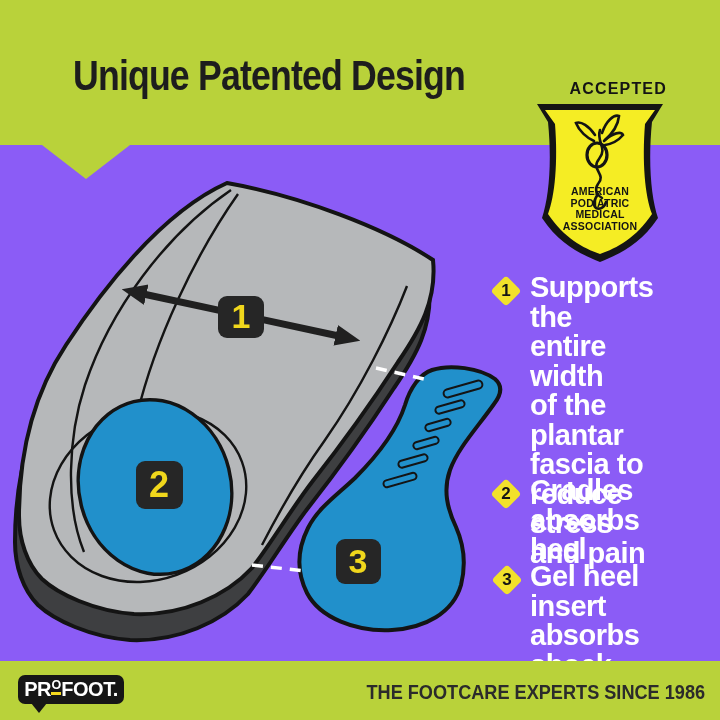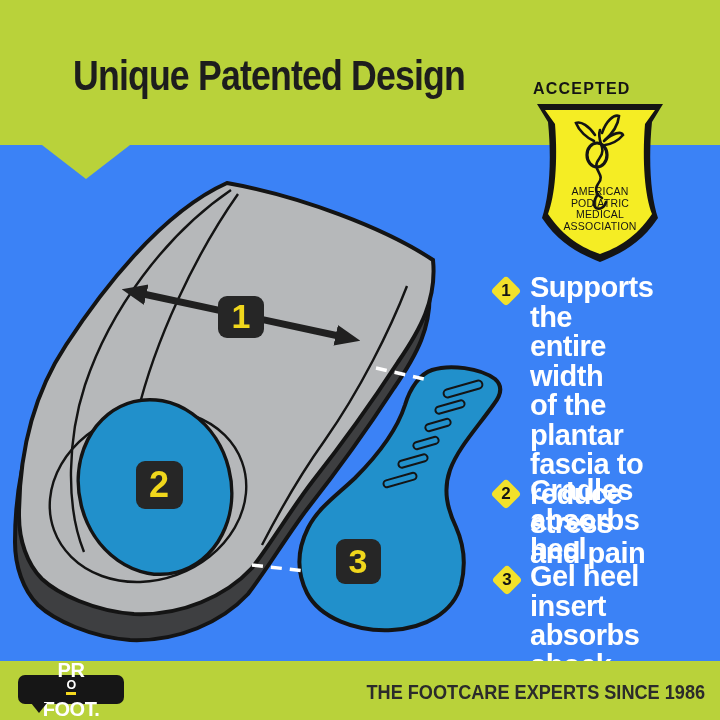--- a/index.html
+++ b/index.html
@@ -1,44 +1,44 @@
 <!DOCTYPE html>
 <html><head>
 <meta charset="utf-8">
 <style>
   html,body{margin:0;padding:0;background:#0c0c0c;}
   *{box-sizing:border-box;}
   .canvas{
     position:relative;width:720px;height:720px;overflow:hidden;
-    background:#3b82f6;
+    background:#8b5cf6;
     font-family:"Liberation Sans","DejaVu Sans",sans-serif;
   }
   
   .header{position:absolute;left:0;top:0;width:720px;height:145px;background:#b9d23a;}
   .header-notch{
     position:absolute;left:42px;top:145px;width:0;height:0;
     border-left:44px solid transparent;border-right:44px solid transparent;
     border-top:34px solid #b9d23a;
   }
   .page-title{
     position:absolute;left:73px;top:52px;
     font-size:42px;font-weight:bold;color:#1d1d1d;letter-spacing:-1px;
     transform:scaleX(.85);transform-origin:left top;white-space:nowrap;
   }
   
   .apma{position:absolute;left:533px;top:80px;width:134px;z-index:6;}
   .accepted{
-    text-align:left;font-size:16px;font-weight:900;color:#141414;
+    text-align:right;font-size:16px;font-weight:900;color:#141414;
     letter-spacing:1.2px;height:22px;
   }
   .shield-wrap{position:relative;width:132px;height:162px;margin:0 auto;}
   .shield-wrap svg{position:absolute;left:0;top:0;}
   .org-text{
     position:absolute;left:0;top:84px;width:132px;text-align:center;
-    font-size:10.5px;font-weight:400;line-height:11.5px;color:#141414;
+    font-size:10.5px;font-weight:700;line-height:11.5px;color:#141414;
     white-space:pre-line;letter-spacing:.2px;
   }
   
   .diagram{position:absolute;left:0;top:150px;width:510px;height:510px;}
   .diagram svg text{font-family:"Liberation Sans","DejaVu Sans",sans-serif;}
   
   .benefit{position:absolute;}
   .diamond{
     position:absolute;width:22px;height:22px;background:#f2e12b;border-radius:4px;
     transform:rotate(45deg);
@@ -53,21 +53,21 @@
     position:absolute;color:#ffffff;font-weight:bold;
     font-size:29px;line-height:29.5px;letter-spacing:-0.5px;
     white-space:pre-line;
   }
   
   .footer{position:absolute;left:0;top:661px;width:720px;height:59px;background:#b9d23a;}
   .brand{
     position:absolute;left:18px;top:14px;width:106px;height:29px;
     background:#161616;border-radius:7px;
     display:flex;align-items:center;justify-content:center;
-    color:#ffffff;font-weight:900;font-size:20px;letter-spacing:-0.5px;flex-direction:column;
+    color:#ffffff;font-weight:900;font-size:20px;letter-spacing:-0.5px;
   }
   .brand:after{ 
     content:"";position:absolute;left:13px;top:28px;width:0;height:0;
     border-left:8px solid transparent;border-right:8px solid transparent;
     border-top:10px solid #161616;
   }
   .brand .small-o{
     display:inline-block;font-size:12.5px;line-height:12px;
     border-bottom:3px solid #f5d91f;transform:translateY(-3px);
     padding:0 0.5px 1px 0.5px;

